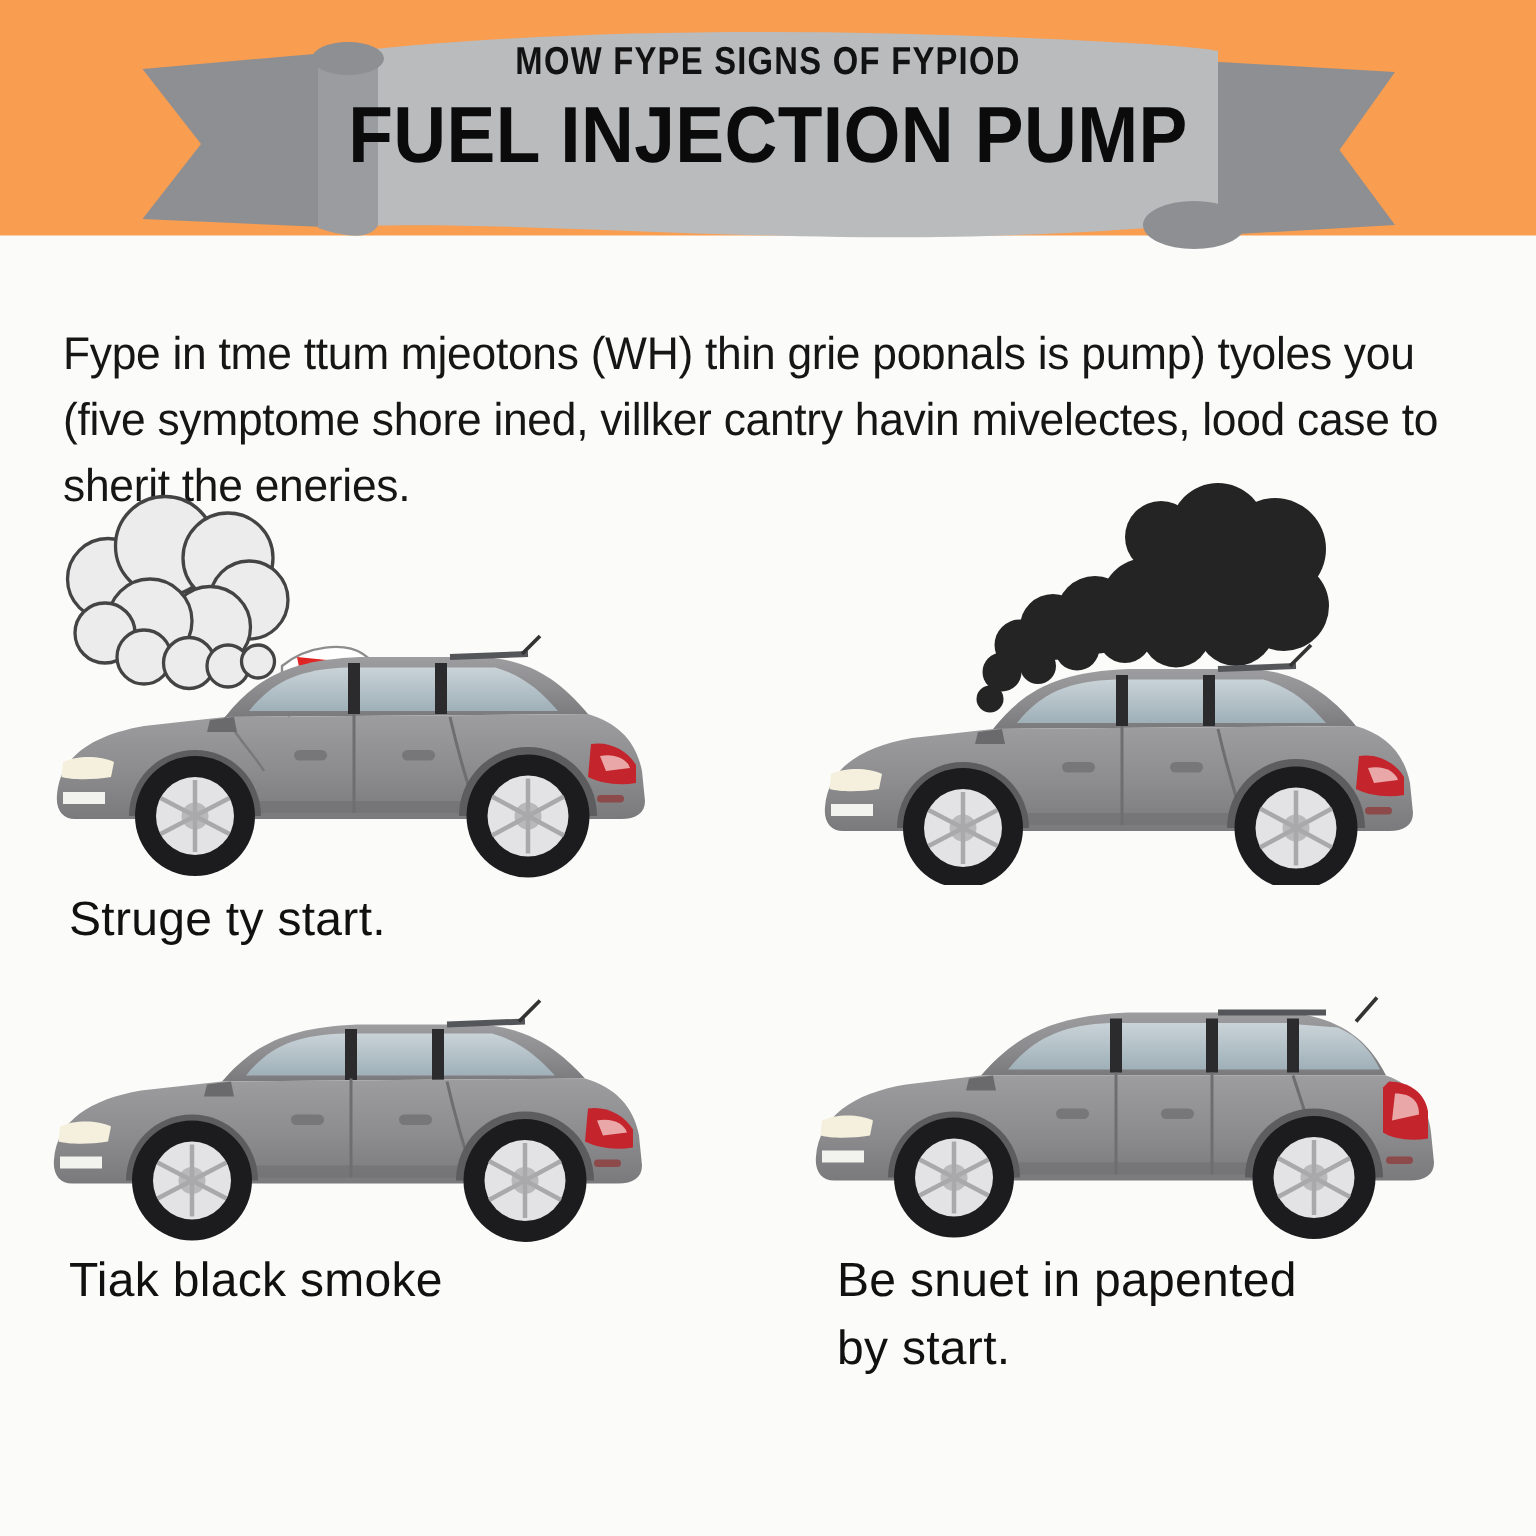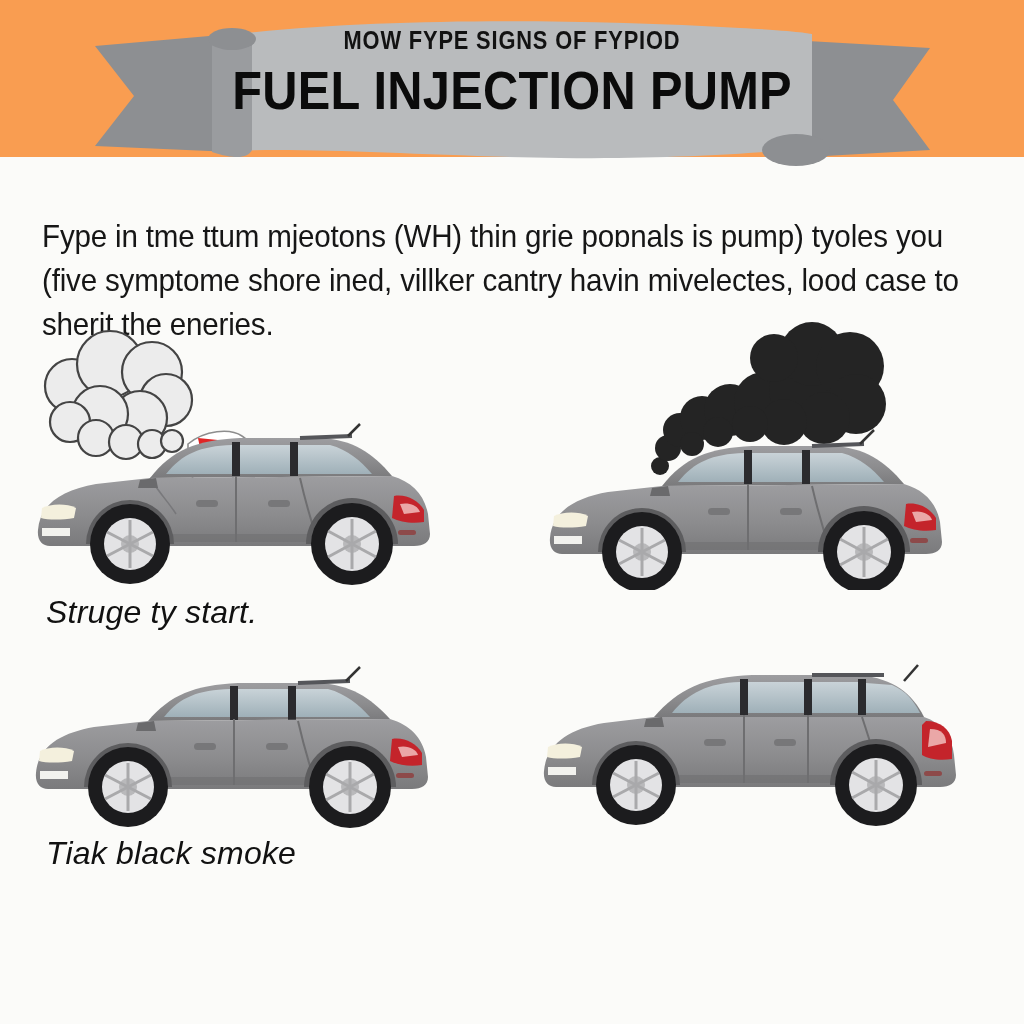--- a/index.html
+++ b/index.html
@@ -110,21 +110,20 @@
     top: 272px;
     width: 512px;
     padding: 0 0 0 46px;
     box-sizing: border-box;
     font-family: "Liberation Sans", sans-serif;
     font-size: 32px;
     line-height: 45px;
     color: #111;
     letter-spacing: 0.2px;
     white-space: pre-line;
-    font-style: italic;
   }
   .cell-2 .caption, .cell-3 .caption { top: 168px; }
   .cell-2 .art, .cell-3 .art { height: 175px; }
 </style>
 </head>
 <body>
 
 <div class="header-band">
   <div class="banner-wrap">
     <svg class="banner-svg" width="1024" height="175" viewBox="0 0 1024 175" xmlns="http://www.w3.org/2000/svg">
@@ -456,15 +455,17 @@
           <circle cx="364" cy="122" r="27" fill="#e3e3e5"></circle>
           <circle cx="364" cy="122" r="9" fill="#b9b9bb"></circle>
           <g stroke="#a9a9ab" stroke-width="3">
             <line x1="364" y1="97" x2="364" y2="147"></line>
             <line x1="340" y1="109" x2="388" y2="135"></line>
             <line x1="340" y1="135" x2="388" y2="109"></line>
           </g>
         </g>
       </svg>
     </div>
+    <div class="caption">Be snuet in papented
+by start.</div>
   </div>
 
 </div>
 
 </body></html>

